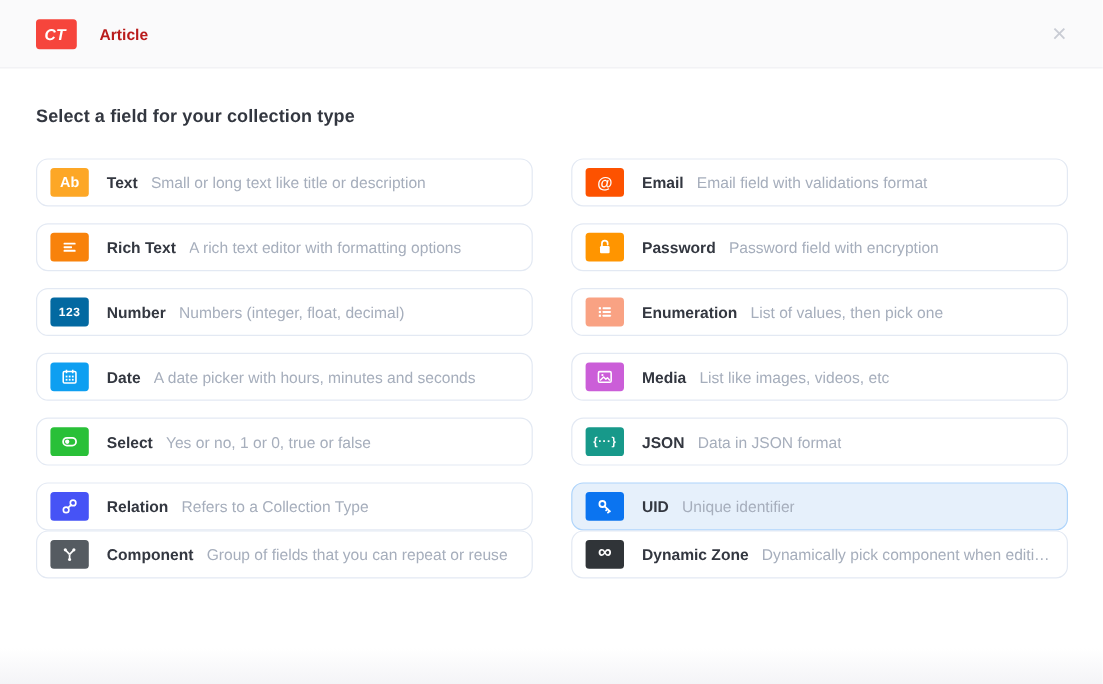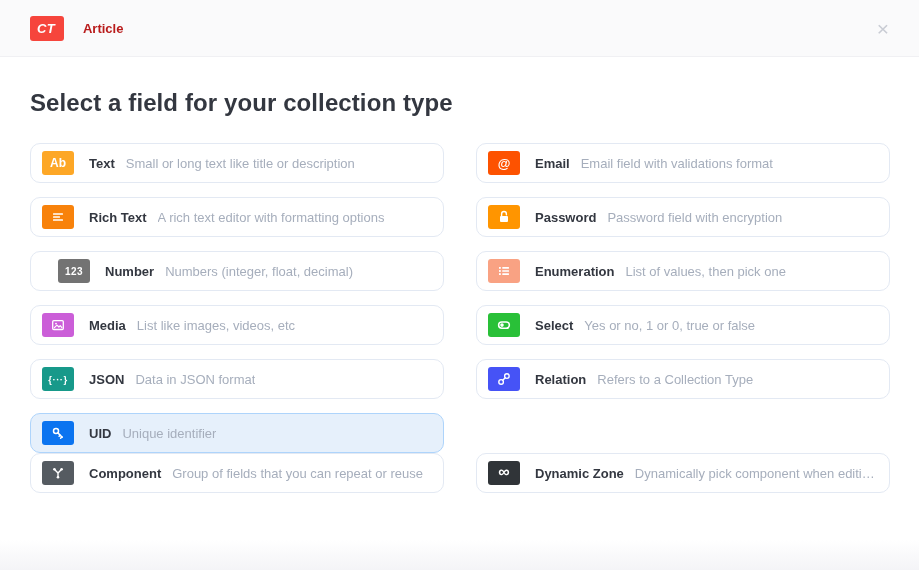--- a/index.html
+++ b/index.html
@@ -37,21 +37,21 @@
   .close-btn {
     margin-left: auto;
     color: #c9ccd4;
     font-size: 21px;
     line-height: 1;
     cursor: pointer;
     font-weight: normal;
   }
   .modal-body { padding: 0 29px 0 30px; }
   .page-title {
-    font-size: 24px;
+    font-size: 15px;
     font-weight: bold;
     color: #333740;
     margin: 32px 0 26px 0;
     letter-spacing: .1px;
   }
   .fields-grid {
     display: grid;
     grid-template-columns: 1fr 1fr;
     column-gap: 32px;
     row-gap: 14px;
@@ -156,40 +156,57 @@
         <svg width="16" height="16" viewBox="0 0 16 16">
           <path d="M5.6 7 V4.9 a2.4 2.4 0 0 1 4.8 0 V5.8" fill="none" stroke="#fff" stroke-width="1.4" stroke-linecap="round"></path>
           <rect x="4" y="7" width="8" height="6" rx="1" fill="#fff"></rect>
         </svg>
       </span>
       <span class="field-label">Password</span>
       <span class="field-desc">Password field with encryption</span>
     </div>
 
     <div class="card">
-      <span class="icon fs10" style="background: #737373; margin-left: 16px;">123</span>
+      <span class="icon fs10" style="background: #0369a1;">123</span>
       <span class="field-label">Number</span>
       <span class="field-desc">Numbers (integer, float, decimal)</span>
     </div>
 
     <div class="card">
       <span class="icon" style="background: rgb(249, 162, 131);">
         <svg width="16" height="16" viewBox="0 0 16 16">
           <rect x="3" y="4" width="1.8" height="1.8" fill="#fff"></rect>
           <rect x="6.2" y="4.1" width="6.8" height="1.6" rx="0.4" fill="#fff"></rect>
           <rect x="3" y="7.1" width="1.8" height="1.8" fill="#fff"></rect>
           <rect x="6.2" y="7.2" width="6.8" height="1.6" rx="0.4" fill="#fff"></rect>
           <rect x="3" y="10.2" width="1.8" height="1.8" fill="#fff"></rect>
           <rect x="6.2" y="10.3" width="6.8" height="1.6" rx="0.4" fill="#fff"></rect>
         </svg>
       </span>
       <span class="field-label">Enumeration</span>
       <span class="field-desc">List of values, then pick one</span>
     </div>
 
+    <div class="card">
+      <span class="icon" style="background: rgb(14, 159, 241);">
+        <svg width="16" height="16" viewBox="0 0 16 16">
+          <rect x="2.7" y="3.6" width="10.6" height="9.6" rx="1.1" fill="none" stroke="#fff" stroke-width="1.3"></rect>
+          <line x1="5.4" y1="2.2" x2="5.4" y2="5" stroke="#fff" stroke-width="1.3"></line>
+          <line x1="10.6" y1="2.2" x2="10.6" y2="5" stroke="#fff" stroke-width="1.3"></line>
+          <rect x="4.7" y="7" width="1.5" height="1.5" fill="#fff"></rect>
+          <rect x="7.3" y="7" width="1.5" height="1.5" fill="#fff"></rect>
+          <rect x="9.9" y="7" width="1.5" height="1.5" fill="#fff"></rect>
+          <rect x="4.7" y="9.7" width="1.5" height="1.5" fill="#fff"></rect>
+          <rect x="7.3" y="9.7" width="1.5" height="1.5" fill="#fff"></rect>
+          <rect x="9.9" y="9.7" width="1.5" height="1.5" fill="#fff"></rect>
+        </svg>
+      </span>
+      <span class="field-label">Date</span>
+      <span class="field-desc">A date picker with hours, minutes and seconds</span>
+    </div>
 
     <div class="card">
       <span class="icon" style="background: rgb(203, 94, 216);">
         <svg width="16" height="16" viewBox="0 0 16 16">
           <rect x="2.7" y="3.7" width="10.6" height="8.8" rx="1.1" fill="none" stroke="#fff" stroke-width="1.3"></rect>
           <circle cx="6" cy="6.6" r="0.95" fill="#fff"></circle>
           <path d="M4.4 10.6 L7 8.1 l1.9 1.9 1.3-1.3 1.7 1.9" fill="none" stroke="#fff" stroke-width="1.2" stroke-linecap="round" stroke-linejoin="round"></path>
         </svg>
       </span>
       <span class="field-label">Media</span>

